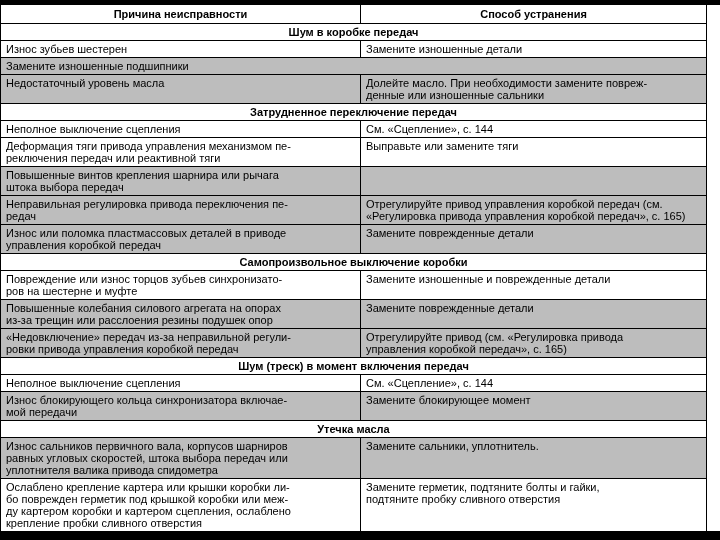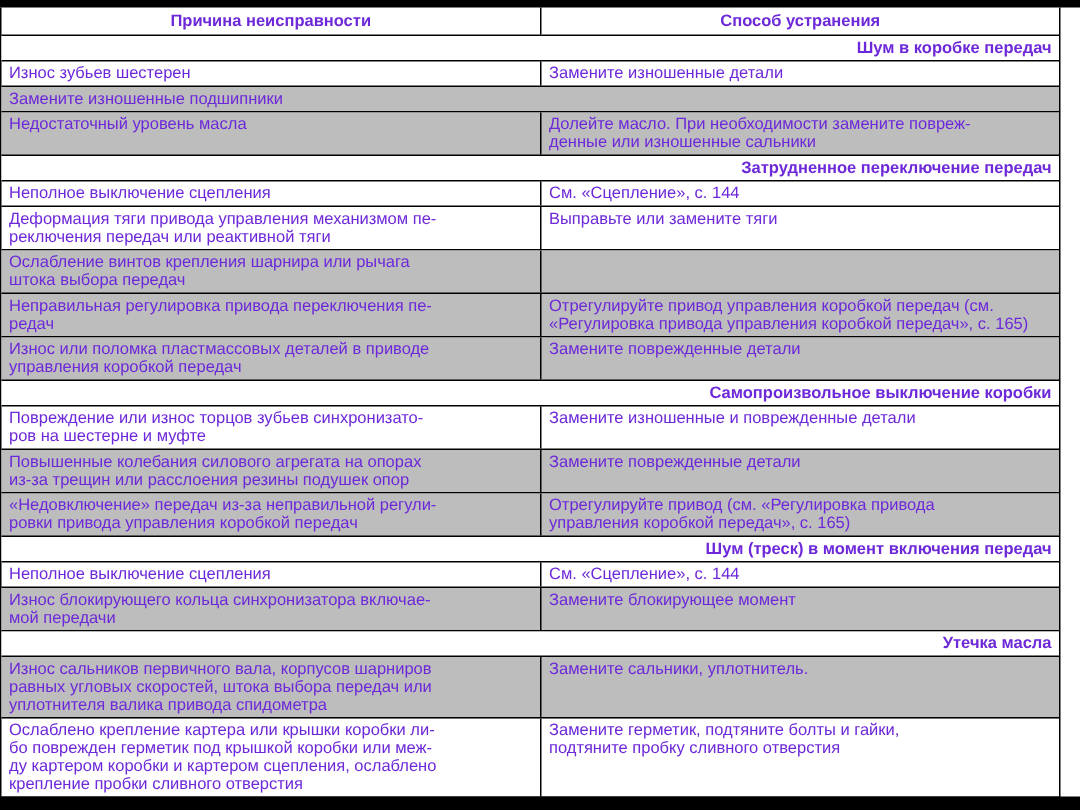--- a/index.html
+++ b/index.html
@@ -3,21 +3,21 @@
 <meta charset="utf-8">
 <style>
   * { box-sizing: border-box; margin: 0; padding: 0; }
   html, body { background: #888; }
   .page {
     width: 720px; height: 540px;
     background: #ffffff;
     position: relative;
     overflow: hidden;
     font-family: "Liberation Sans", sans-serif;
-    color: #6d28d9;
+    color: #000000;
   }
   .bar-top {
     width: 720px; height: 5px; background: #000;
   }
   .bar-bottom {
     position: absolute; left: 0; bottom: 0;
     width: 720px; height: 9px; background: #000;
   }
   .troubleshooting-table {
     width: 707px;
@@ -36,21 +36,21 @@
     white-space: pre-line;
   }
   .cell.cause { border-right: 1px solid #000; }
   .header-row .cell {
     font-weight: bold;
     text-align: center;
     white-space: normal;
     padding: 3px 4px;
   }
   .section-header {
-    text-align: right;
+    text-align: center;
     font-weight: bold;
     border-bottom: 1px solid #000;
     padding: 2px 5px;
     background: #ffffff;
   }
   .row.shaded { background: var(--shaded, #bdbdbd); }
 </style>
 </head>
 <body>
 
@@ -80,21 +80,21 @@
         <div class="row">
           <div class="cell cause">Неполное выключение сцепления</div>
           <div class="cell fix">См. «Сцепление», с. 144</div>
         </div>
         <div class="row">
           <div class="cell cause">Деформация тяги привода управления механизмом пе-
 реключения передач или реактивной тяги</div>
           <div class="cell fix">Выправьте или замените тяги</div>
         </div>
         <div class="row shaded">
-          <div class="cell cause">Ослабление винтов крепления шарнира или рычага
+          <div class="cell cause">Повышенные винтов крепления шарнира или рычага
 штока выбора передач</div>
         </div>
         <div class="row shaded">
           <div class="cell cause">Неправильная регулировка привода переключения пе-
 редач</div>
           <div class="cell fix">Отрегулируйте привод управления коробкой передач (см.
 «Регулировка привода управления коробкой передач», с. 165)</div>
         </div>
         <div class="row shaded">
           <div class="cell cause">Износ или поломка пластмассовых деталей в приводе

